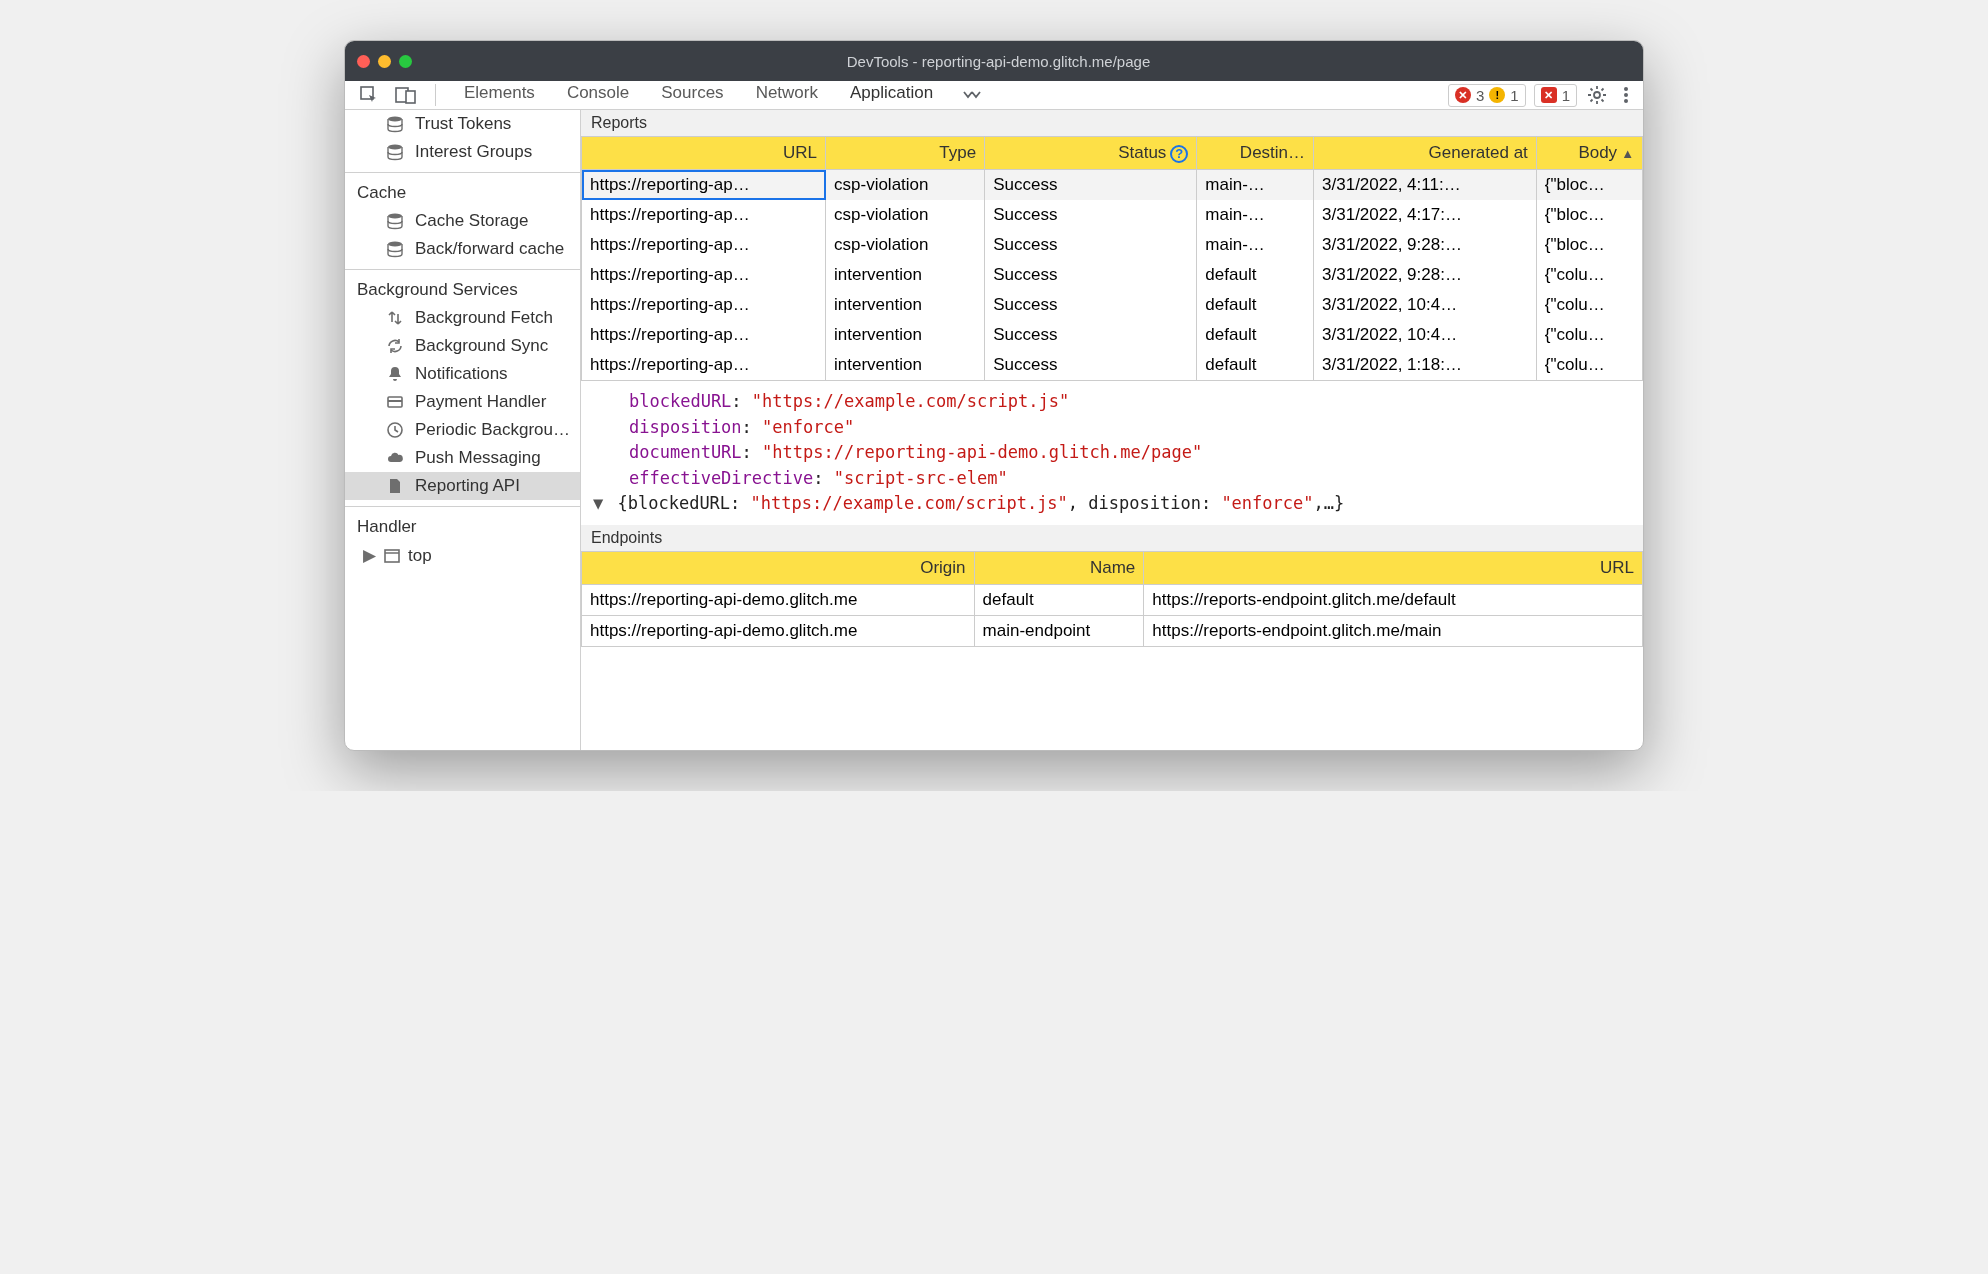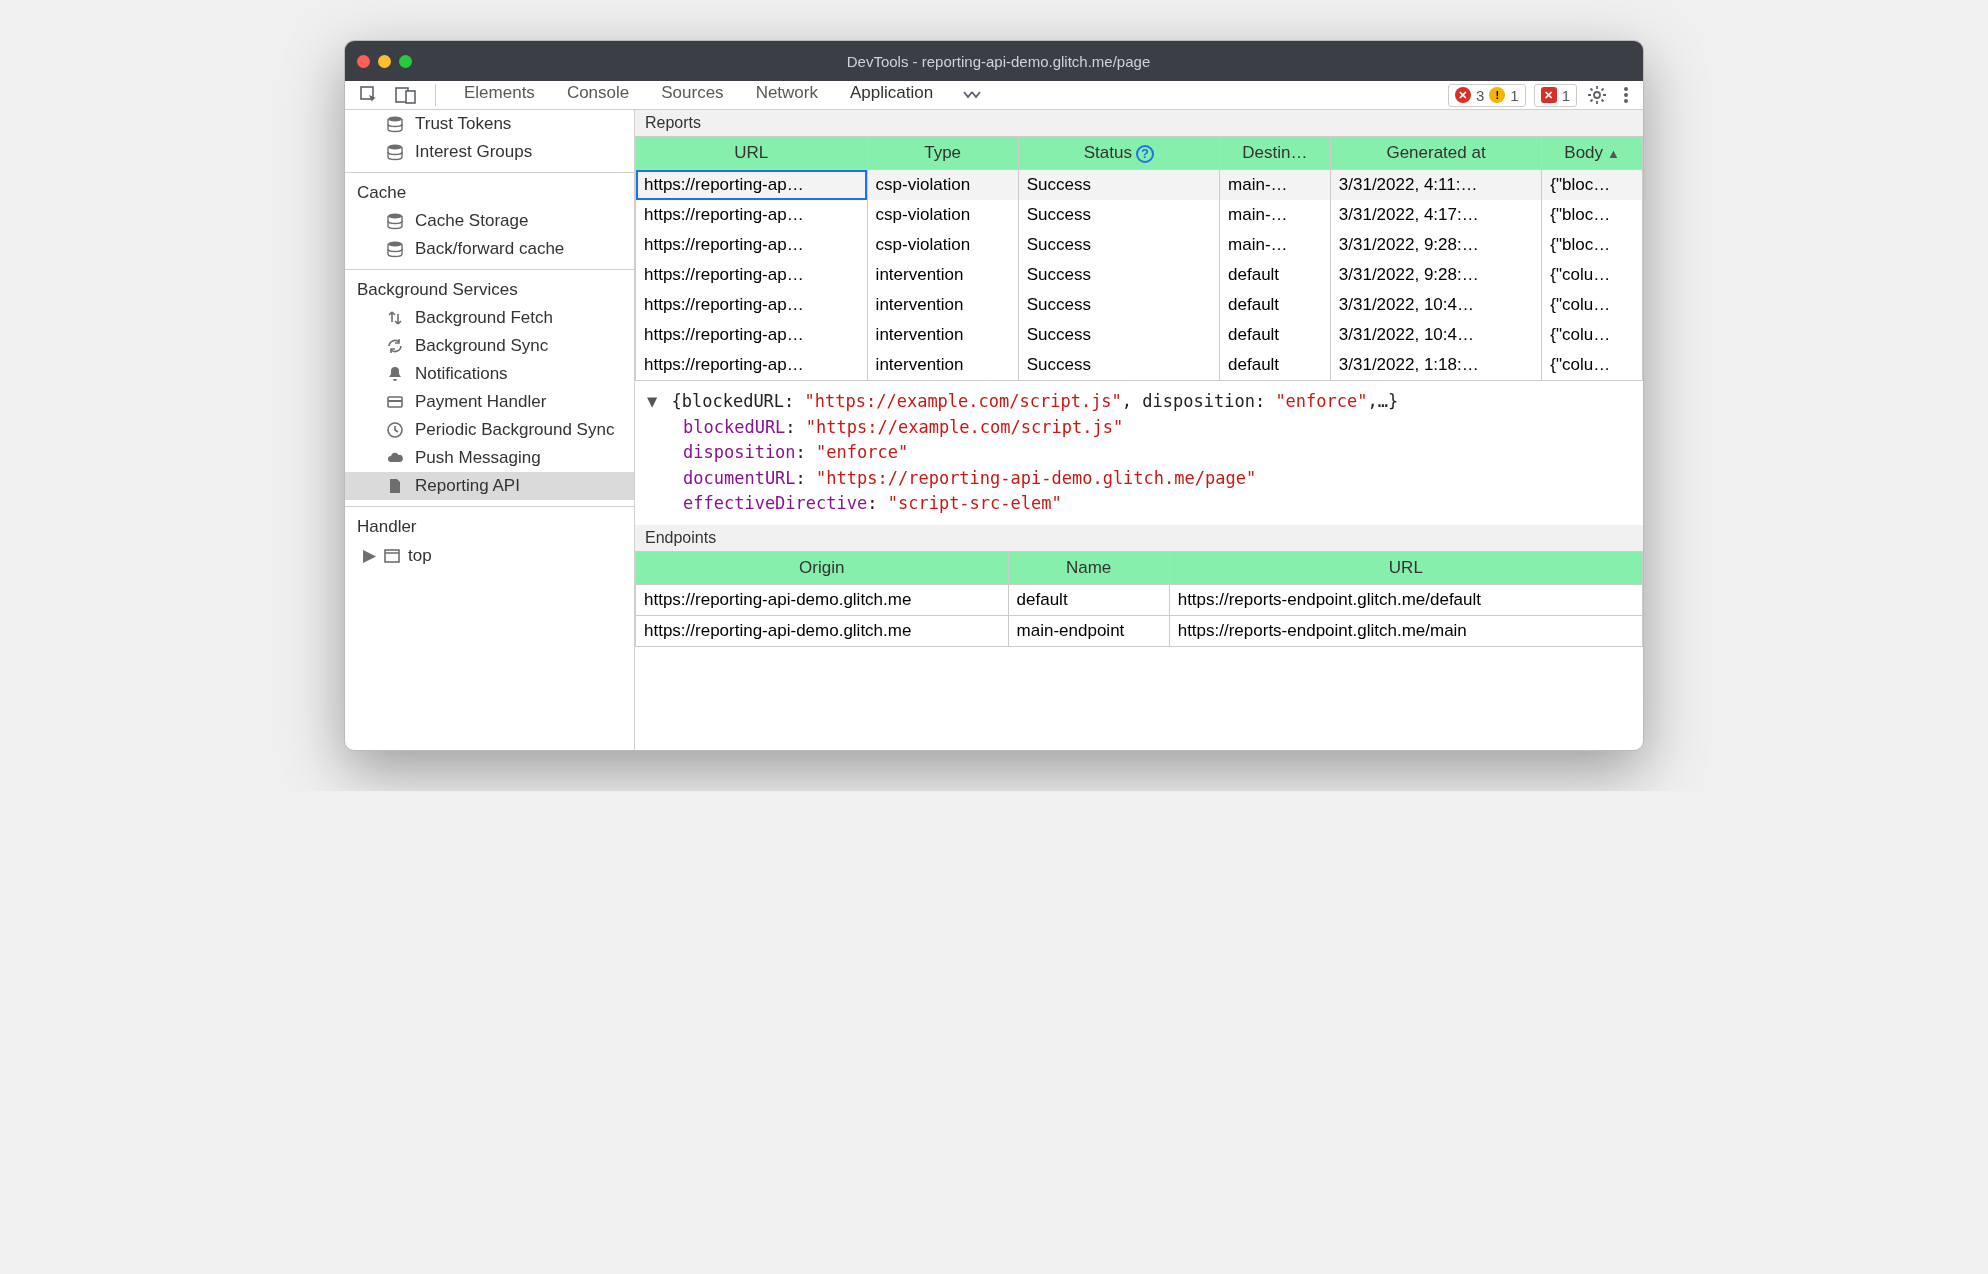--- a/index.html
+++ b/index.html
@@ -56,39 +56,39 @@
   .badge-box { display:flex; align-items:center; border:1px solid #ccc; border-radius:3px; padding:2px 6px; font-size:15px; gap:5px; }
   .circle-icon { width:16px; height:16px; border-radius:50%; display:flex; align-items:center; justify-content:center; font-size:11px; color:#fff; font-weight:bold; }
   .ci-red { background:#d93025; }
   .ci-yellow { background:#f4b400; }
   .sq-icon { width:16px; height:16px; border-radius:3px; background:#d93025; color:#fff; display:flex; align-items:center; justify-content:center; font-size:11px; font-weight:bold; }
   .gear, .dots { color:#5f6368; padding:0 6px; }
 
   .body-area { display:flex; height:640px; }
 
   .sidebar {
-    width: 290px;
+    width: 236px;
     border-right: 1px solid #d0d0d0;
     font-size: 17px;
     color: #333;
     overflow:hidden;
   }
   .sb-item { display:flex; align-items:center; gap:10px; padding:4px 10px 4px 40px; cursor:pointer; white-space:nowrap; }
   .sb-item.selected { background:#dadada; }
   .sb-heading { padding:10px 12px 4px 12px; font-size:17px; color:#333; border-top:1px solid #d0d0d0; margin-top:6px; }
   .sb-icon { width:20px; height:20px; display:flex; align-items:center; justify-content:center; color:#6e6e6e; flex-shrink:0; }
   .sb-frames { padding:10px 12px 4px 12px; border-top:1px solid #d0d0d0; margin-top:6px; }
   .sb-frame-item { display:flex; align-items:center; gap:6px; padding:4px 10px 4px 18px; }
 
   .main { flex:1; display:flex; flex-direction:column; overflow:hidden; }
 
   .section-header { background:#f1f1f1; border-bottom:1px solid #ccc; padding:4px 10px; font-size:16px; color:#333; font-weight:400; }
 
   table.data { width:100%; border-collapse:collapse; table-layout:fixed; font-size:17px; }
-  table.data th { text-align:center; font-weight:400; padding:6px 8px; border:1px solid #ccc; border-top:none; background:#86efac; color:#333; white-space:nowrap; overflow:hidden; text-overflow:ellipsis; }
+  table.data th { text-align:right; font-weight:400; padding:6px 8px; border:1px solid #ccc; border-top:none; background:#fde047; color:#333; white-space:nowrap; overflow:hidden; text-overflow:ellipsis; }
   table.data td { padding:5px 8px; border-left:1px solid #ccc; border-right:1px solid #ccc; white-space:nowrap; overflow:hidden; text-overflow:ellipsis; }
   table.data tr.selected td:first-child { outline:2px solid #1a73e8; outline-offset:-2px; background:#f3f3f3; }
   table.data tr.selected td { background:#f3f3f3; }
   .help-circle { display:inline-flex; width:18px; height:18px; border:2px solid #1a73e8; border-radius:50%; color:#1a73e8; align-items:center; justify-content:center; font-size:13px; font-weight:bold; vertical-align:middle; margin-left:4px; }
   .sort-arrow { color:#555; font-size:13px; vertical-align:middle; margin-left:4px; }
 
   .json-view { border-top:1px solid #ccc; padding:8px 12px; font-family: Menlo, Consolas, monospace; font-size:17px; line-height:1.5; overflow:hidden; flex-shrink:0; }
   .json-key { color:#881391; }
   .json-str { color:#c41a16; }
   .json-plain { color:#222; }
@@ -366,30 +366,30 @@
               <td>intervention</td>
               <td>Success</td>
               <td>default</td>
               <td>3/31/2022, 1:18:…</td>
               <td>{"colu…</td>
             </tr>
           </tbody>
       </table>
 
       <div class="json-view">
-        <div>
-          <span class="disclosure">▼</span>
-          <span class="json-plain">{blockedURL: </span><span class="json-str">"https://example.com/script.js"</span><span class="json-plain">, disposition: </span><span class="json-str">"enforce"</span><span class="json-plain">,…}</span>
-        </div>
         <div id="detail-props">
             <div class="json-indent"><span class="json-key">blockedURL</span><span class="json-plain">: </span><span class="json-str">"https://example.com/script.js"</span></div>
             <div class="json-indent"><span class="json-key">disposition</span><span class="json-plain">: </span><span class="json-str">"enforce"</span></div>
             <div class="json-indent"><span class="json-key">documentURL</span><span class="json-plain">: </span><span class="json-str">"https://reporting-api-demo.glitch.me/page"</span></div>
             <div class="json-indent"><span class="json-key">effectiveDirective</span><span class="json-plain">: </span><span class="json-str">"script-src-elem"</span></div>
           </div>
+        <div>
+          <span class="disclosure">▼</span>
+          <span class="json-plain">{blockedURL: </span><span class="json-str">"https://example.com/script.js"</span><span class="json-plain">, disposition: </span><span class="json-str">"enforce"</span><span class="json-plain">,…}</span>
+        </div>
       </div>
 
       <div class="section-header">Endpoints</div>
 
       <table class="data endpoints-table">
         <colgroup>
             <col style="width:37%">
             <col style="width:16%">
             <col>
           </colgroup>

